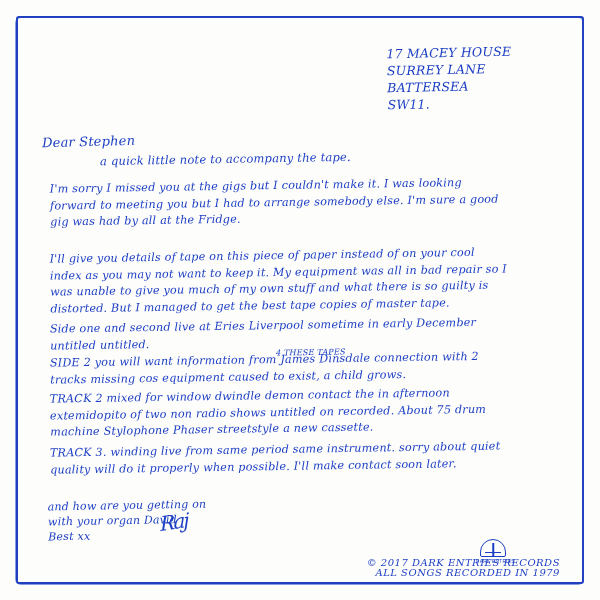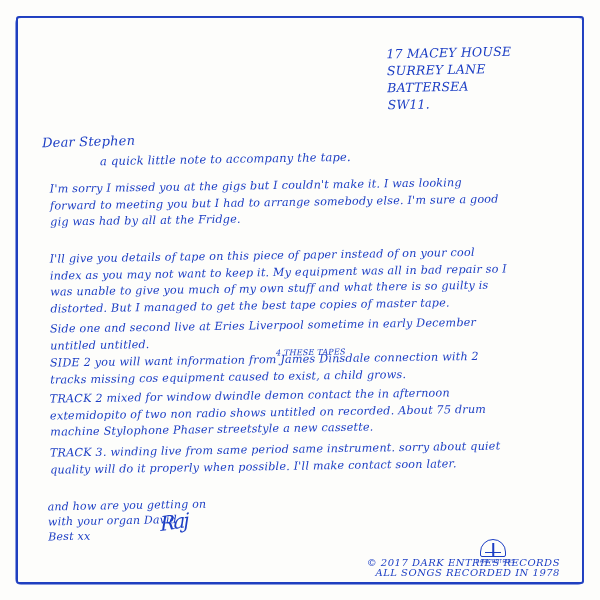--- a/index.html
+++ b/index.html
@@ -222,15 +222,15 @@
     <div class="signature">Raj</div>
   </div>
 
   <div class="label-logo">
     <div class="logo-mark"></div>
     <div class="logo-text">DARK ENTRIES</div>
   </div>
 
   <div class="copyright">
     <div>© 2017 DARK ENTRIES RECORDS</div>
-    <div>ALL SONGS RECORDED IN 1978</div>
+    <div>ALL SONGS RECORDED IN 1979</div>
   </div>
 </div>
 
 </body></html>

